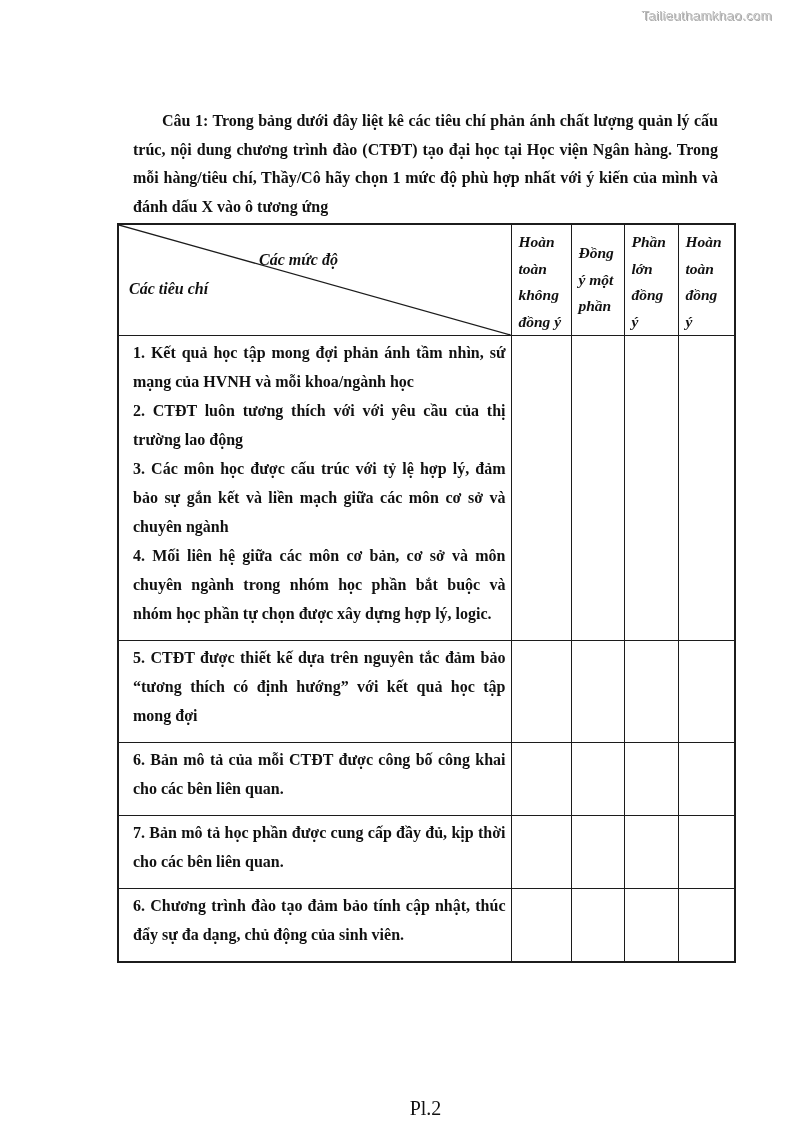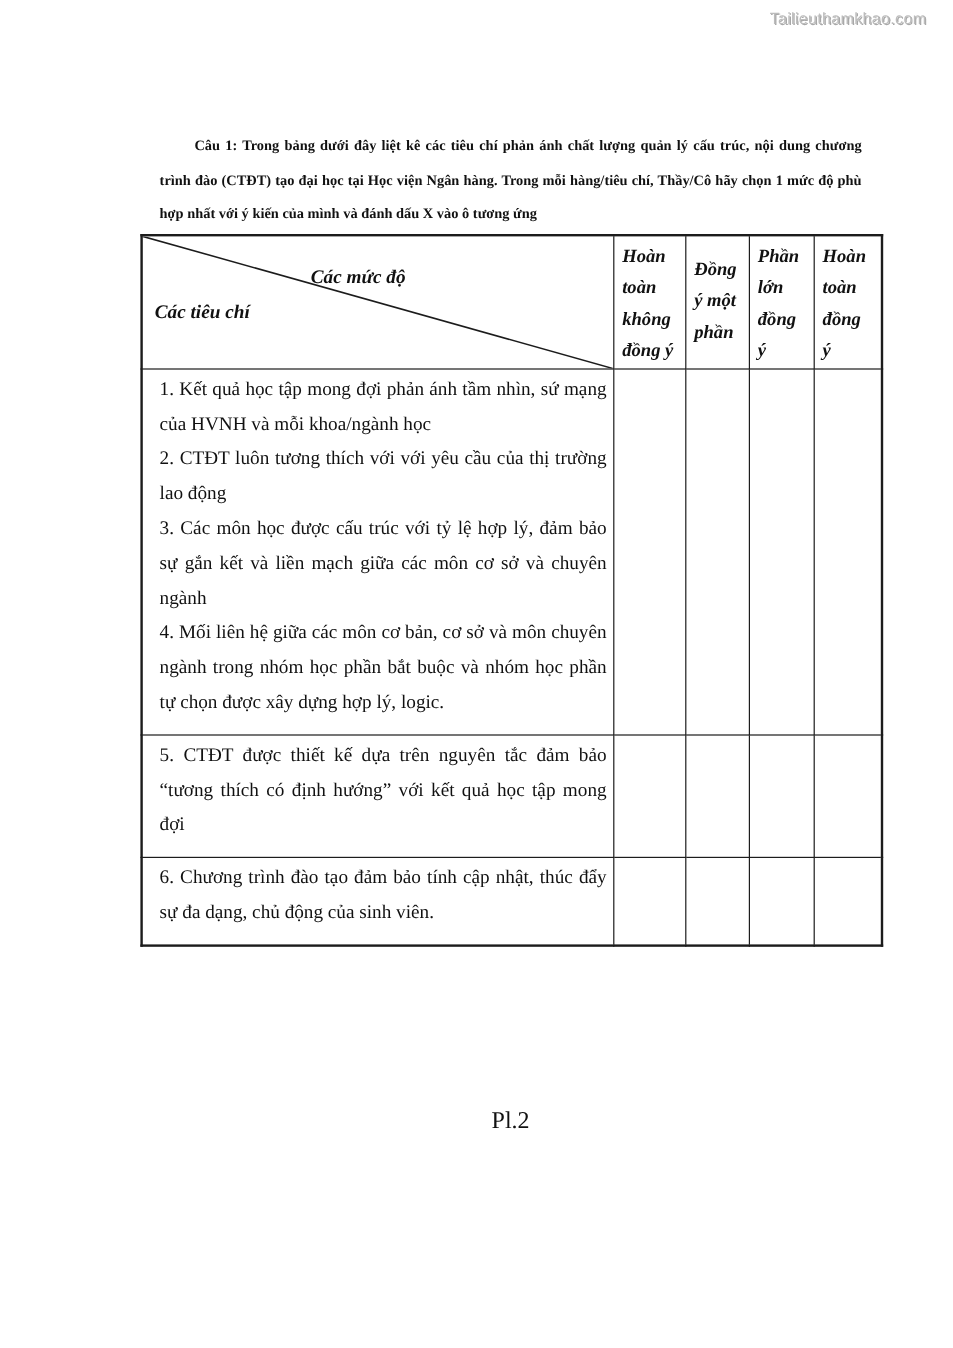--- a/index.html
+++ b/index.html
@@ -19,21 +19,21 @@
     font-family: "Liberation Sans", sans-serif;
     font-size: 13.5px;
     color: #bcbcbc;
     text-shadow: -1px -1px 0 #ffffff, 1px 1px 0 #a8a8a8;
     letter-spacing: 0.2px;
   }
 
   .intro {
     margin: 0 76px 0 133px;
     width: 585px;
-    font-size: 12px;
+    font-size: 16px;
     font-weight: bold;
     line-height: 28.5px;
     text-align: justify;
     text-indent: 29px;
   }
 
   table.survey {
     margin: 2px 0 0 117px;
     width: 617px;
     table-layout: fixed;
@@ -70,20 +70,21 @@
     white-space: pre-line;
   }
   th.col-head.mid { vertical-align: middle; padding-top: 0; }
 
   td.crit {
     vertical-align: top;
     padding: 2px 5px 12px 14px;
     font-size: 16px;
     line-height: 29px;
     text-align: justify;
+    font-weight: bold;
   }
   td.crit p { margin: 0; }
   td.ans { background: #ffffff; }
 
   tr.g1 { height: 296px; }
   tr.g2 { height: 92px; }
   tr.g3 { height: 64px; }
   tr.g4 { height: 58px; }
   tr.g5 { height: 56px; }
 
@@ -152,20 +153,38 @@
       </tr>
       <tr class="g2">
         <td class="crit">
           <p>5. CTĐT được thiết kế dựa trên nguyên tắc đảm bảo “tương thích có định hướng” với kết quả học tập mong đợi</p>
         </td>
         <td class="ans"></td>
         <td class="ans"></td>
         <td class="ans"></td>
         <td class="ans"></td>
       </tr>
+      <tr class="g3">
+        <td class="crit">
+          <p>6. Bản mô tả của mỗi CTĐT được công bố công khai cho các bên liên quan.</p>
+        </td>
+        <td class="ans"></td>
+        <td class="ans"></td>
+        <td class="ans"></td>
+        <td class="ans"></td>
+      </tr>
+      <tr class="g4">
+        <td class="crit">
+          <p>7. Bản mô tả học phần được cung cấp đầy đủ, kịp thời cho các bên liên quan.</p>
+        </td>
+        <td class="ans"></td>
+        <td class="ans"></td>
+        <td class="ans"></td>
+        <td class="ans"></td>
+      </tr>
       <tr class="g5">
         <td class="crit">
           <p>6. Chương trình đào tạo đảm bảo tính cập nhật, thúc đẩy sự đa dạng, chủ động của sinh viên.</p>
         </td>
         <td class="ans"></td>
         <td class="ans"></td>
         <td class="ans"></td>
         <td class="ans"></td>
       </tr>
     </tbody>

